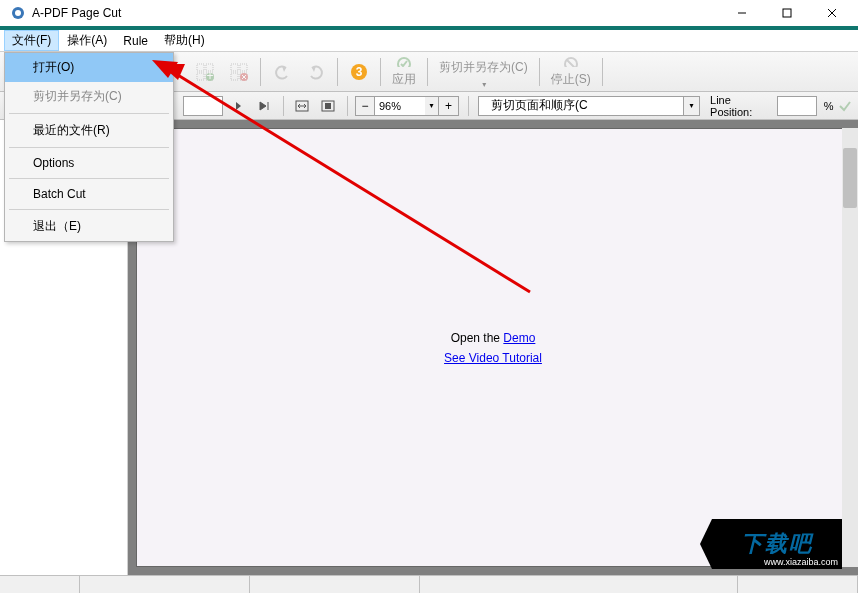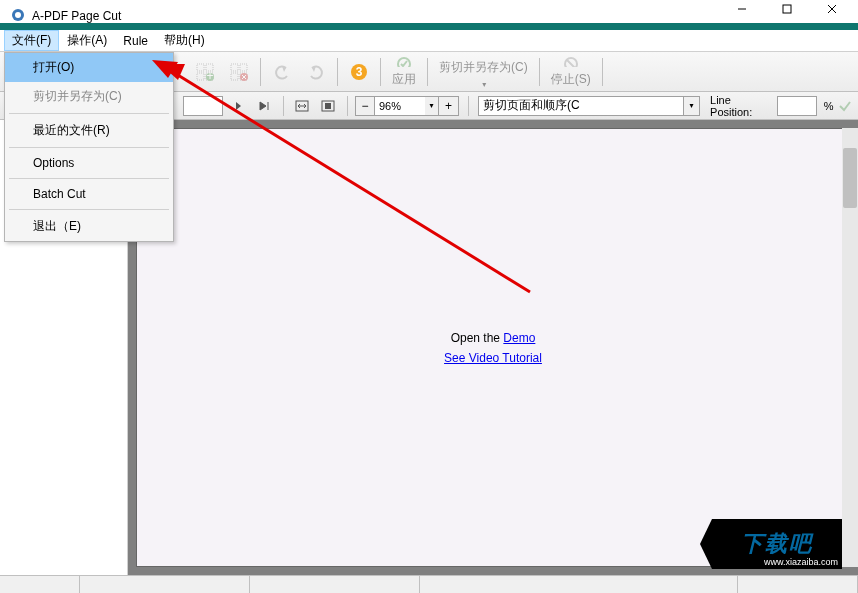--- a/index.html
+++ b/index.html
@@ -1,18 +1,18 @@
 <!DOCTYPE html>
 <html><head>
 <meta charset="utf-8">
 <style>
 * { box-sizing: border-box; margin: 0; padding: 0; font-family: "Microsoft YaHei", "Segoe UI", sans-serif; font-size: 12px; }
 body { width: 858px; height: 593px; background: #fff; position: relative; overflow: hidden; }
 
-.titlebar { height: 30px; display: flex; align-items: flex-end; padding: 0 4px; border-bottom: 7px solid #0f766e; background: #fff; }
+.titlebar { height: 30px; display: flex; align-items: center; padding: 0 4px; border-bottom: 4px solid #0f766e; background: #fff; }
 .titlebar .app-icon { width: 16px; height: 16px; margin: 0 6px; }
 .titlebar .title { flex: 1; font-size: 12px; color: #000; }
 .titlebar .win-btns { display: flex; }
 .titlebar .win-btn { width: 45px; height: 28px; display: flex; align-items: center; justify-content: center; cursor: pointer; }
 
 .menubar { height: 22px; display: flex; align-items: center; background: #fff; border-bottom: 1px solid #d0d0d0; padding: 0 4px; }
 .menubar .menu-item { padding: 2px 8px; cursor: pointer; font-size: 12px; }
 .menubar .menu-item.active { background: #cce8ff; border: 1px solid #99d1ff; padding: 1px 7px; }
 
 .dropdown { position: absolute; top: 52px; left: 4px; width: 170px; background: #f5f5f5; border: 1px solid #b5b5b5; box-shadow: 2px 2px 4px rgba(0,0,0,0.2); z-index: 100; }
@@ -28,21 +28,21 @@
 .toolbar1 .tb-wide { width: auto; padding: 0 6px; gap: 4px; font-size: 12px; flex-direction: column; }
 
 .toolbar2 { height: 28px; display: flex; align-items: center; background: linear-gradient(#f4f4f4, #e8e8e8); border-bottom: 1px solid #c0c0c0; padding: 0 4px; gap: 3px; }
 .toolbar2 .nav-btn { width: 24px; height: 22px; display: flex; align-items: center; justify-content: center; cursor: pointer; border: 1px solid transparent; }
 .toolbar2 .page-input { width: 40px; height: 20px; border: 1px solid #a0a0a0; font-size: 11px; text-align: center; background: #fff; }
 .toolbar2 .zoom-box { display: flex; align-items: center; gap: 0; }
 .toolbar2 .zoom-btn { width: 20px; height: 20px; border: 1px solid #a0a0a0; display: flex; align-items: center; justify-content: center; cursor: pointer; background: #f0f0f0; font-size: 12px; }
 .toolbar2 .zoom-val { width: 50px; height: 20px; border: 1px solid #a0a0a0; border-left: none; border-right: none; display: flex; align-items: center; padding: 0 4px; font-size: 11px; background: #fff; }
 .toolbar2 .zoom-dd { width: 14px; height: 20px; border: 1px solid #a0a0a0; border-left: none; font-size: 8px; display: flex; align-items: center; justify-content: center; background: #f0f0f0; cursor: pointer; }
 .toolbar2 .combo { height: 20px; border: 1px solid #a0a0a0; display: flex; align-items: center; font-size: 11px; background: #fff; }
-.toolbar2 .combo-text { padding: 0 4px; flex: 1; }
+.toolbar2 .combo-text { padding: 0 12px; flex: 1; }
 .toolbar2 .combo-dd { width: 16px; height: 18px; background: #f0f0f0; border-left: 1px solid #a0a0a0; display: flex; align-items: center; justify-content: center; font-size: 8px; cursor: pointer; }
 .toolbar2 .lbl { font-size: 11px; margin-left: 4px; }
 .toolbar2 .lp-input { width: 40px; height: 20px; border: 1px solid #a0a0a0; font-size: 11px; background: #fff; }
 .toolbar2 .chk-icon { width: 18px; height: 18px; display: flex; align-items: center; justify-content: center; opacity: 0.4; }
 
 .workspace { position: absolute; top: 120px; left: 0; right: 0; bottom: 18px; display: flex; }
 .side-panel { width: 128px; height: 100%; background: #fff; border-right: 1px solid #d0d0d0; }
 .doc-area { flex: 1; background: #808080; padding: 8px; position: relative; }
 .doc-page { width: 100%; height: 100%; background: #f6f3f8; border: 1px solid #666; display: flex; flex-direction: column; align-items: center; justify-content: center; gap: 6px; }
 .doc-page .line1 { font-size: 12px; color: #000; }

